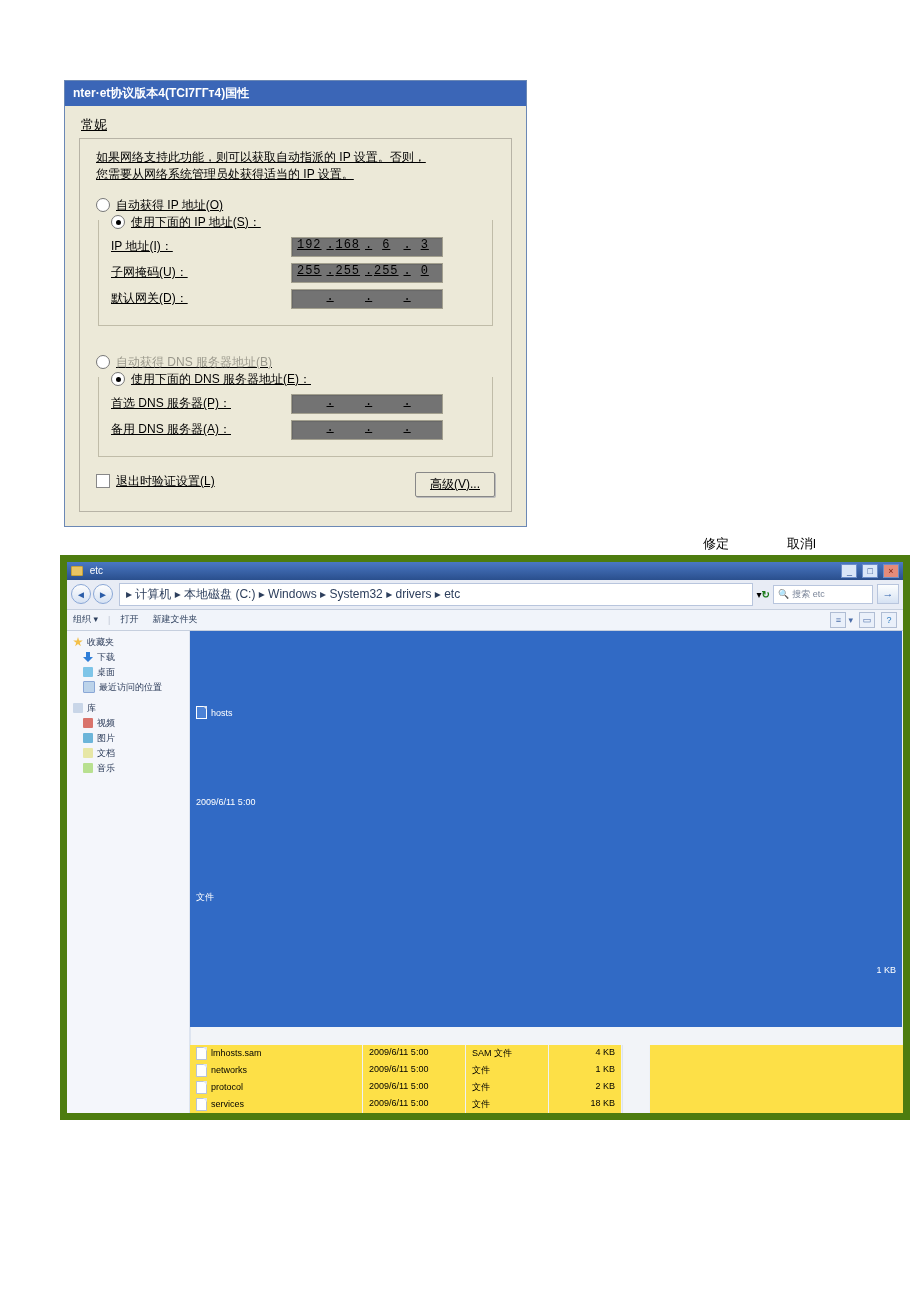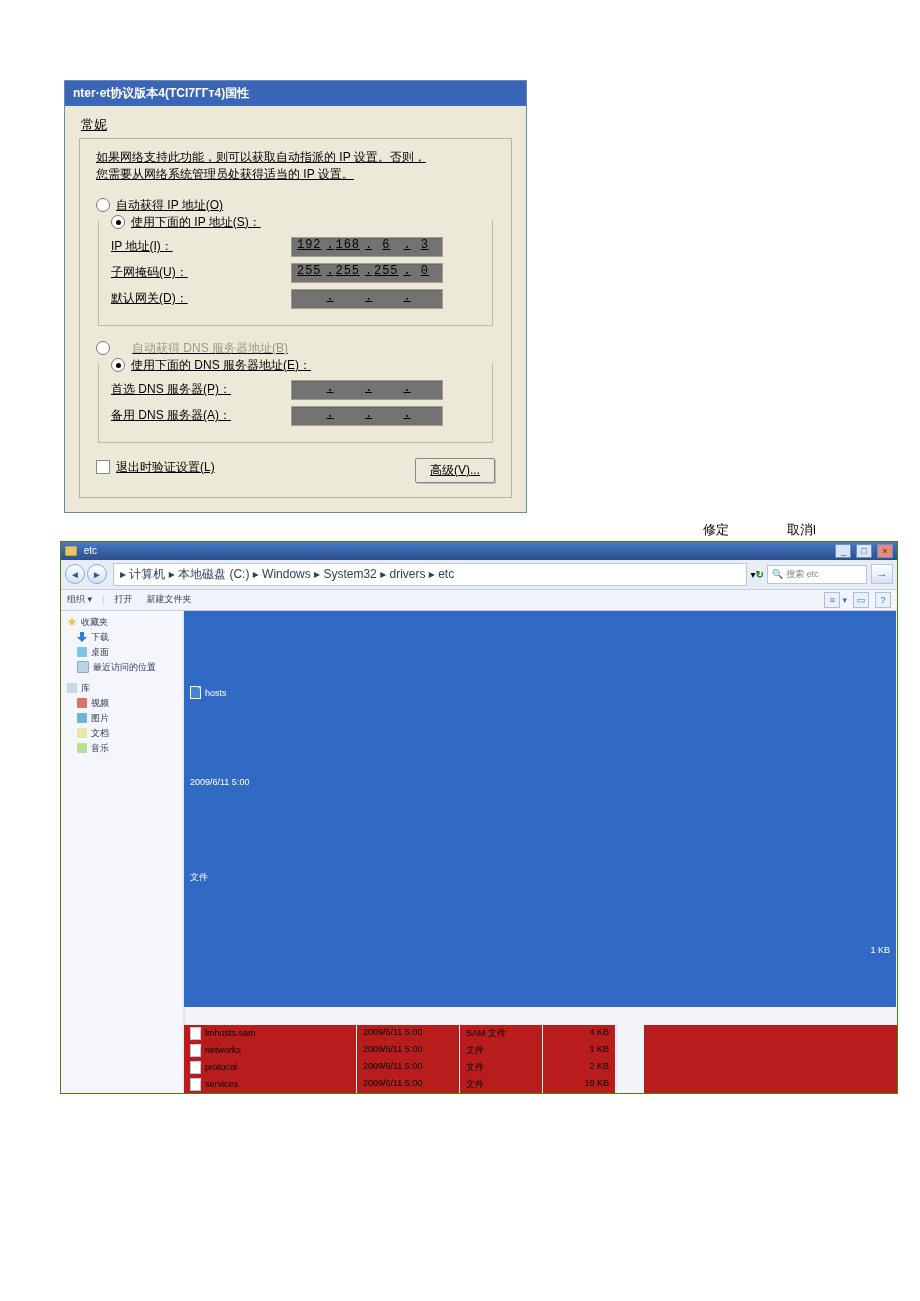--- a/index.html
+++ b/index.html
@@ -117,24 +117,24 @@
   .section-heading {
     font-size: 21px;
     font-family: "SimSun", "宋体", serif;
     margin: 70px 0 30px 0;
     color: #000;
   }
 
   
   .fig2 {
     width: 836px;
-    border: 1px solid #4d7c0f;
+    border: 7px solid #4d7c0f;
     font-size: 10px;
     font-family: "Microsoft YaHei", Arial, sans-serif;
-    background: #b91c1c;
+    background: #fde047;
     margin-left: 0;
   }
   .fig2-title {
     display: flex; justify-content: space-between; align-items: center;
     background: linear-gradient(#4a78c4, #2a4f8d);
     color: #fff;
     padding: 2px 4px;
     font-size: 10px;
   }
   .fig2-title .wbtns span {
@@ -340,21 +340,21 @@
                 <span class="ip-dot">.</span>
               <span class="ip-seg"></span>
                 <span class="ip-dot">.</span>
               <span class="ip-seg"></span>
                 <span class="ip-dot">.</span>
               <span class="ip-seg"></span>
             </span>
           </div>
         </fieldset>
 
-        <div class="radio-row" style="margin-top:14px;gap:16px;">
+        <div class="radio-row" style="margin-top:28px;">
           <span class="radio-dot"></span>
           <span class="radio-text disabled">自动获得 DNS 服务器地址(B)</span>
         </div>
         <fieldset class="group">
           <div class="radio-row" style="margin-top:-14px;">
             <span class="radio-dot sel"></span>
             <span class="radio-text">使用下面的 DNS 服务器地址(E)：</span>
           </div>
           <div class="field-row">
             <span class="field-label">首选 DNS 服务器(P)：</span>

